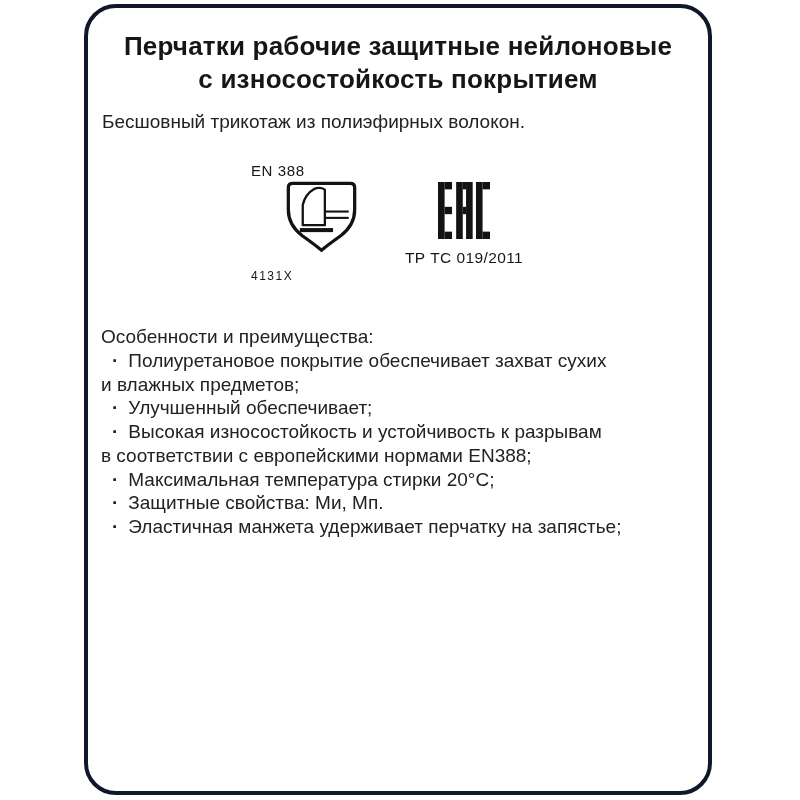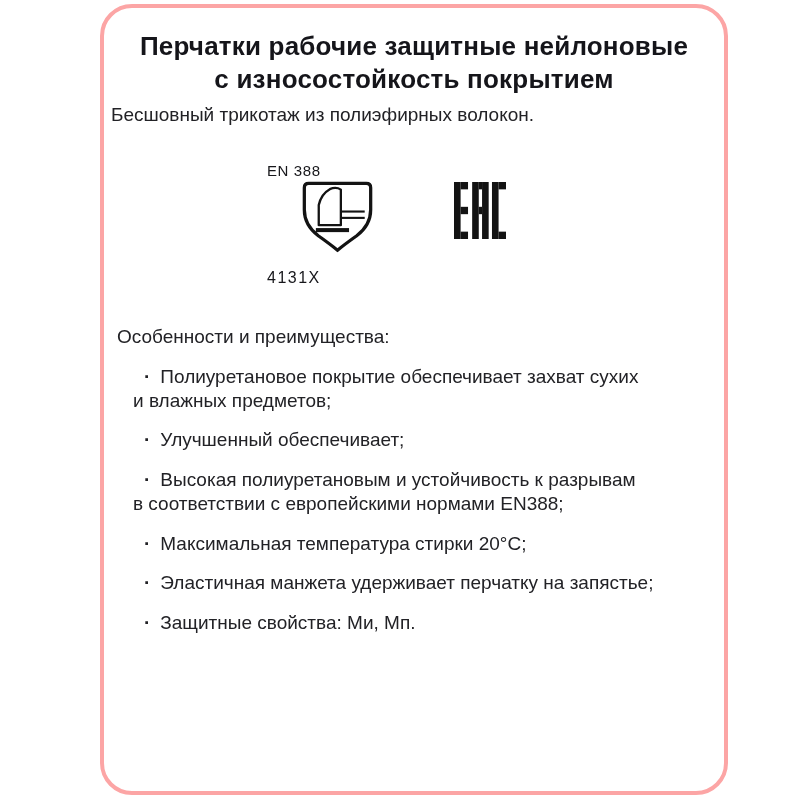--- a/index.html
+++ b/index.html
@@ -2,45 +2,45 @@
 <html><head>
 <meta charset="utf-8">
 <style>
   html,body { margin:0; padding:0; }
   body {
     width:800px; height:800px; background:#ffffff; position:relative;
     font-family:"Liberation Sans", sans-serif;
     -webkit-font-smoothing:antialiased;
   }
   .card {
-    position:absolute; left:100px; top:4px; width:628px; height:791px;
-    box-sizing:border-box; border:4px solid #fca5a5; border-radius:32px;
+    position:absolute; left:84px; top:4px; width:628px; height:791px;
+    box-sizing:border-box; border:4px solid #0f172a; border-radius:32px;
     background:#ffffff; overflow:hidden;
   }
   .title {
     margin-top:22px; text-align:center; font-weight:700;
     font-size:26px; line-height:33px; color:#15151a; letter-spacing:0.2px;
   }
   .subtitle {
-    margin-top:7px; padding-left:7px; font-size:19px; line-height:24px; color:#222226;
+    margin-top:14px; padding-left:14px; font-size:19px; line-height:24px; color:#222226;
   }
   .cert-section { position:absolute; top:155px; left:0; width:100%; height:150px; }
   .en388-group { position:absolute; left:163px; top:0; width:140px; color:#17171b; }
   .en388-label { font-size:15px; line-height:16px; letter-spacing:0.6px; }
   .shield-icon svg { display:block; margin:1px auto 0; }
-  .en388-rating { margin-top:14px; font-size:16px; letter-spacing:1.5px; }
+  .en388-rating { margin-top:14px; font-size:12px; letter-spacing:1.5px; }
   .eac-group { position:absolute; left:296px; top:19px; width:160px; text-align:center; color:#17171b; }
   .eac-icon svg { display:block; margin:0 auto; }
   .eac-regulation { margin-top:10px; font-size:15.5px; letter-spacing:0.4px; }
   .features {
     position:absolute; top:317px; left:13px; right:8px;
     font-size:19px; color:#222226;
   }
   .features-heading { line-height:24px; margin:0 0 0 0; }
-  .feature { line-height:23.7px; text-indent:11px; margin:16px; }
+  .feature { line-height:23.7px; text-indent:11px; margin:0; }
   .feature .dot { margin-right:10px; font-weight:700; }
   .feature .txt { white-space:pre-line; }
   .ink { color:#131313; }
 </style>
 </head>
 <body>
 
 <div class="card">
 
   <div class="title">
@@ -77,42 +77,43 @@
             <rect x="22" y="0" width="8" height="62"></rect>
             <rect x="34" y="0" width="8" height="62"></rect>
             <rect x="30" y="0" width="4" height="8"></rect>
             <rect x="30" y="27" width="4" height="8"></rect>
             <rect x="46" y="0" width="8" height="62"></rect>
             <rect x="54" y="0" width="9" height="8"></rect>
             <rect x="54" y="54" width="9" height="8"></rect>
           </g>
         </svg>
       </div>
+      <div class="eac-regulation">ТР ТС 019/2011</div>
     </div>
 
   </div>
 
   <div class="features">
     <div class="features-heading">Особенности и преимущества:</div>
 
     <div class="feature">
       <span class="dot">·</span><span class="txt">Полиуретановое покрытие обеспечивает захват сухих
 и влажных предметов;</span>
     </div>
     <div class="feature">
       <span class="dot">·</span><span class="txt">Улучшенный обеспечивает;</span>
     </div>
     <div class="feature">
-      <span class="dot">·</span><span class="txt">Высокая полиуретановым и устойчивость к разрывам
+      <span class="dot">·</span><span class="txt">Высокая износостойкость и устойчивость к разрывам
 в соответствии с европейскими нормами EN388;</span>
     </div>
     <div class="feature">
       <span class="dot">·</span><span class="txt">Максимальная температура стирки 20°С;</span>
     </div>
     <div class="feature">
-      <span class="dot">·</span><span class="txt">Эластичная манжета удерживает перчатку на запястье;</span>
+      <span class="dot">·</span><span class="txt">Защитные свойства: Ми, Мп.</span>
     </div>
     <div class="feature">
-      <span class="dot">·</span><span class="txt">Защитные свойства: Ми, Мп.</span>
+      <span class="dot">·</span><span class="txt">Эластичная манжета удерживает перчатку на запястье;</span>
     </div>
   </div>
 
 </div>
 
 </body></html>

